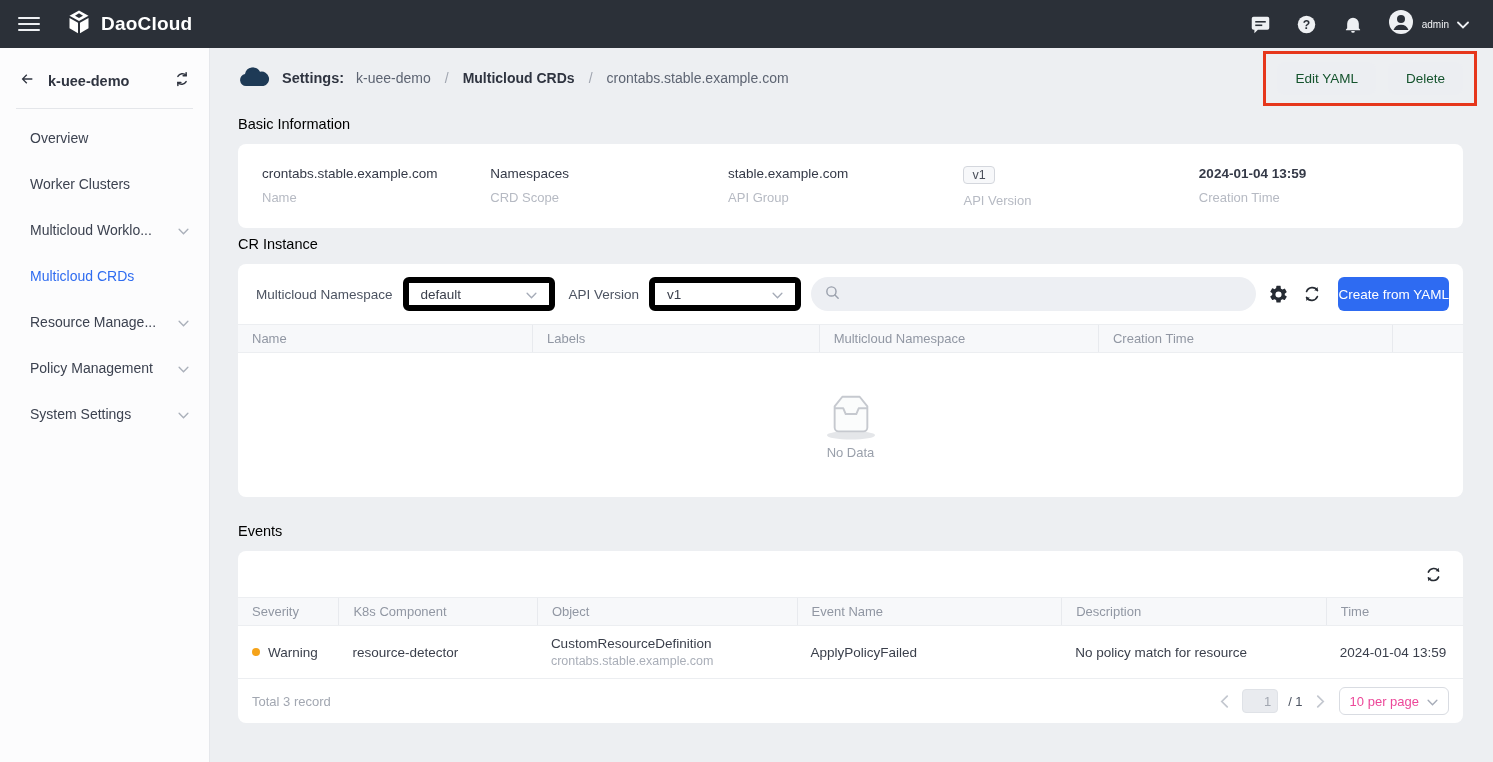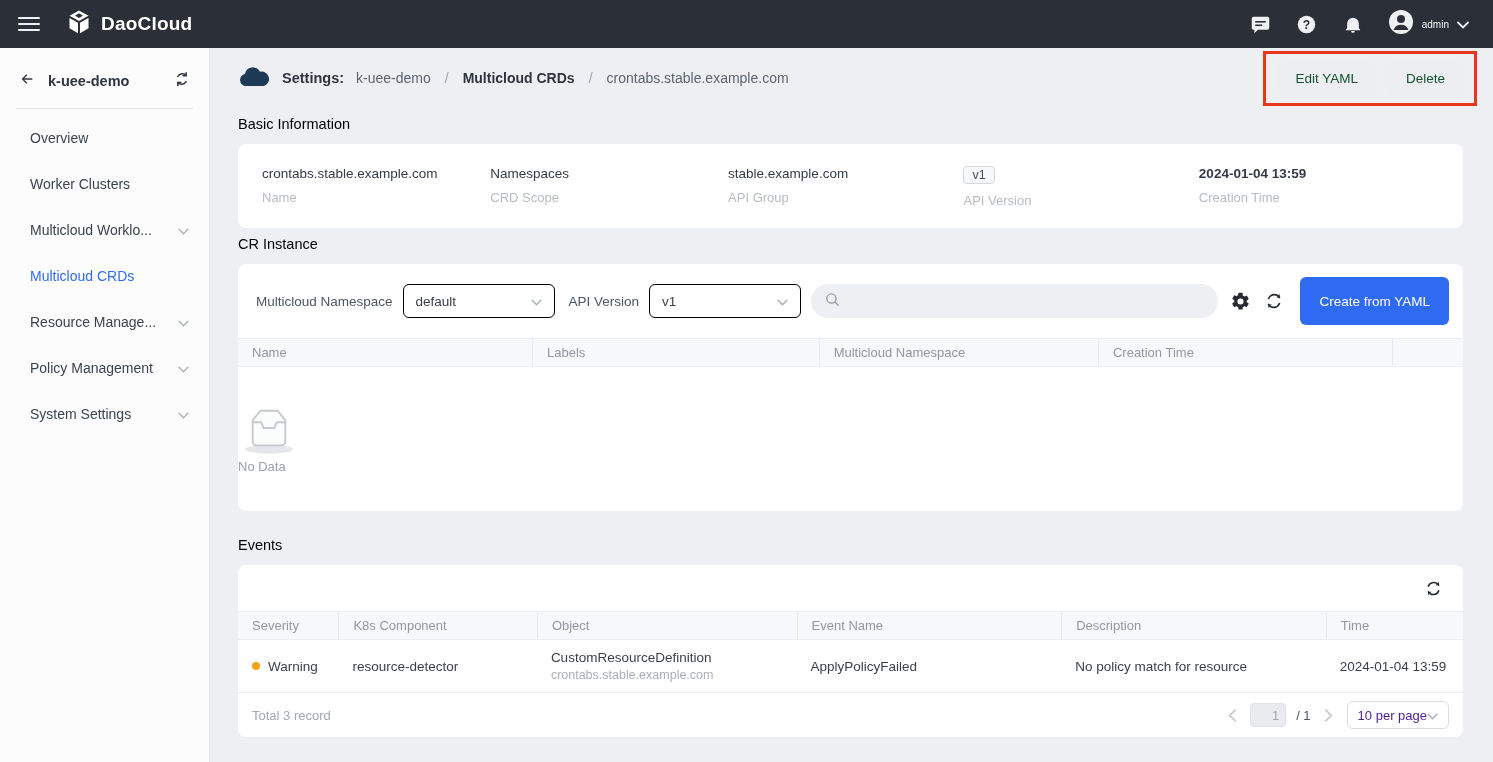--- a/index.html
+++ b/index.html
@@ -45,50 +45,50 @@
   
   .info-card { padding:22px 24px 20px 24px; display:grid; grid-template-columns:19.4% 20.2% 20% 20% auto; }
   .info-value { font-size:13.5px; color:#343947; }
   .info-value.bold { font-weight:bold; }
   .info-label { font-size:13px; color:#b6bac3; margin-top:9px; }
   .badge { display:inline-block; border:1px solid #d4d7dd; background:#f7f8fa; border-radius:4px; padding:1px 8px; font-size:12.5px; color:#4a4f5a; }
 
   
   .filter-row { display:flex; align-items:center; gap:10px; padding:13px 14px; }
   .filter-label { font-size:13.5px; color:#4d5462; white-space:nowrap; margin-left:4px; }
-  .select { height:34px; width:152px; background:#fff; border:1px solid #000000; border-radius:6px; display:flex; align-items:center; justify-content:space-between; padding:0 12px; font-size:13.5px; color:#3a3f4b; cursor:pointer; }
+  .select { height:34px; width:152px; background:#fff; border:6px solid #000000; border-radius:6px; display:flex; align-items:center; justify-content:space-between; padding:0 12px; font-size:13.5px; color:#3a3f4b; cursor:pointer; }
   .search-pill { flex:1; height:34px; background:#edeff3; border-radius:17px; display:flex; align-items:center; padding-left:13px; cursor:text; }
   .tool-icon { width:24px; height:24px; display:flex; align-items:center; justify-content:center; cursor:pointer; }
-  .primary-btn { height:48px; background:#2e6bf2; color:#fff; border:none; border-radius:6px; padding:0 19px; font-size:13.5px; font-family:inherit; cursor:pointer; margin-left:4px; }
+  .primary-btn { height:34px; background:#2e6bf2; color:#fff; border:none; border-radius:6px; padding:0 0; font-size:13.5px; font-family:inherit; cursor:pointer; margin-left:4px; }
 
   .tbl-head { display:flex; background:#f7f8fa; border-top:1px solid #eceef1; border-bottom:1px solid #eceef1; }
   .th { font-size:13px; color:#9197a3; padding:6px 14px; height:27px; display:flex; align-items:center; }
   .th + .th { border-left:1px solid #e8eaee; }
   .cr-c0{width:24%} .cr-c1{width:23.4%} .cr-c2{width:22.8%} .cr-c3{width:24%} .cr-c4{width:5.8%}
   .ev-c0{width:8.2%} .ev-c1{width:16.2%} .ev-c2{width:21.2%} .ev-c3{width:21.6%} .ev-c4{width:21.6%} .ev-c5{width:11.2%}
 
-  .empty-body { height:144px; display:flex; flex-direction:column; align-items:flex-start; justify-content:center; }
+  .empty-body { height:144px; display:flex; flex-direction:column; align-items:center; justify-content:center; }
   .empty-text { font-size:13px; color:#9aa0ab; }
 
   
   .events-toolbar { height:46px; display:flex; align-items:center; justify-content:flex-end; padding-right:18px; }
   .tbl-row { display:flex; border-bottom:1px solid #eceef1; }
   .td { padding:10px 14px; font-size:13.5px; color:#3a3f4b; display:flex; align-items:center; }
   .td.col { flex-direction:column; align-items:flex-start; justify-content:center; gap:3px; }
   .obj-sub { font-size:12.5px; color:#a9aeb8; }
   .sev { display:flex; align-items:center; gap:8px; }
   .dot { width:8px; height:8px; border-radius:50%; background:#f5a31a; }
 
   .tbl-footer { display:flex; align-items:center; justify-content:space-between; padding:8px 14px; }
   .total-text { font-size:13px; color:#a2a7b1; }
   .pager { display:flex; align-items:center; gap:10px; }
   .page-chevron { width:16px; height:16px; display:flex; align-items:center; justify-content:center; cursor:pointer; }
   .page-box { width:36px; height:24px; background:#e9ebef; border:1px solid #dfe2e7; border-radius:4px; font-size:13px; color:#a2a7b1; display:flex; align-items:center; justify-content:flex-end; padding-right:6px; }
   .page-total { font-size:13px; color:#4d5462; }
-  .per-page { height:28px; border:1px solid #d9dce2; border-radius:6px; background:#fff; display:flex; align-items:center; padding:12px 10px; font-size:13px; color:#4c1d95; cursor:pointer; }
+  .per-page { height:28px; border:1px solid #d9dce2; border-radius:6px; background:#fff; display:flex; align-items:center; gap:8px; padding:12px 10px; font-size:13px; color:#ec4899; cursor:pointer; }
 </style>
 </head>
 <body>
 
 <div class="topbar">
   <div class="topbar-left">
     <div class="hamburger">
         <span></span>
         <span></span>
         <span></span>

